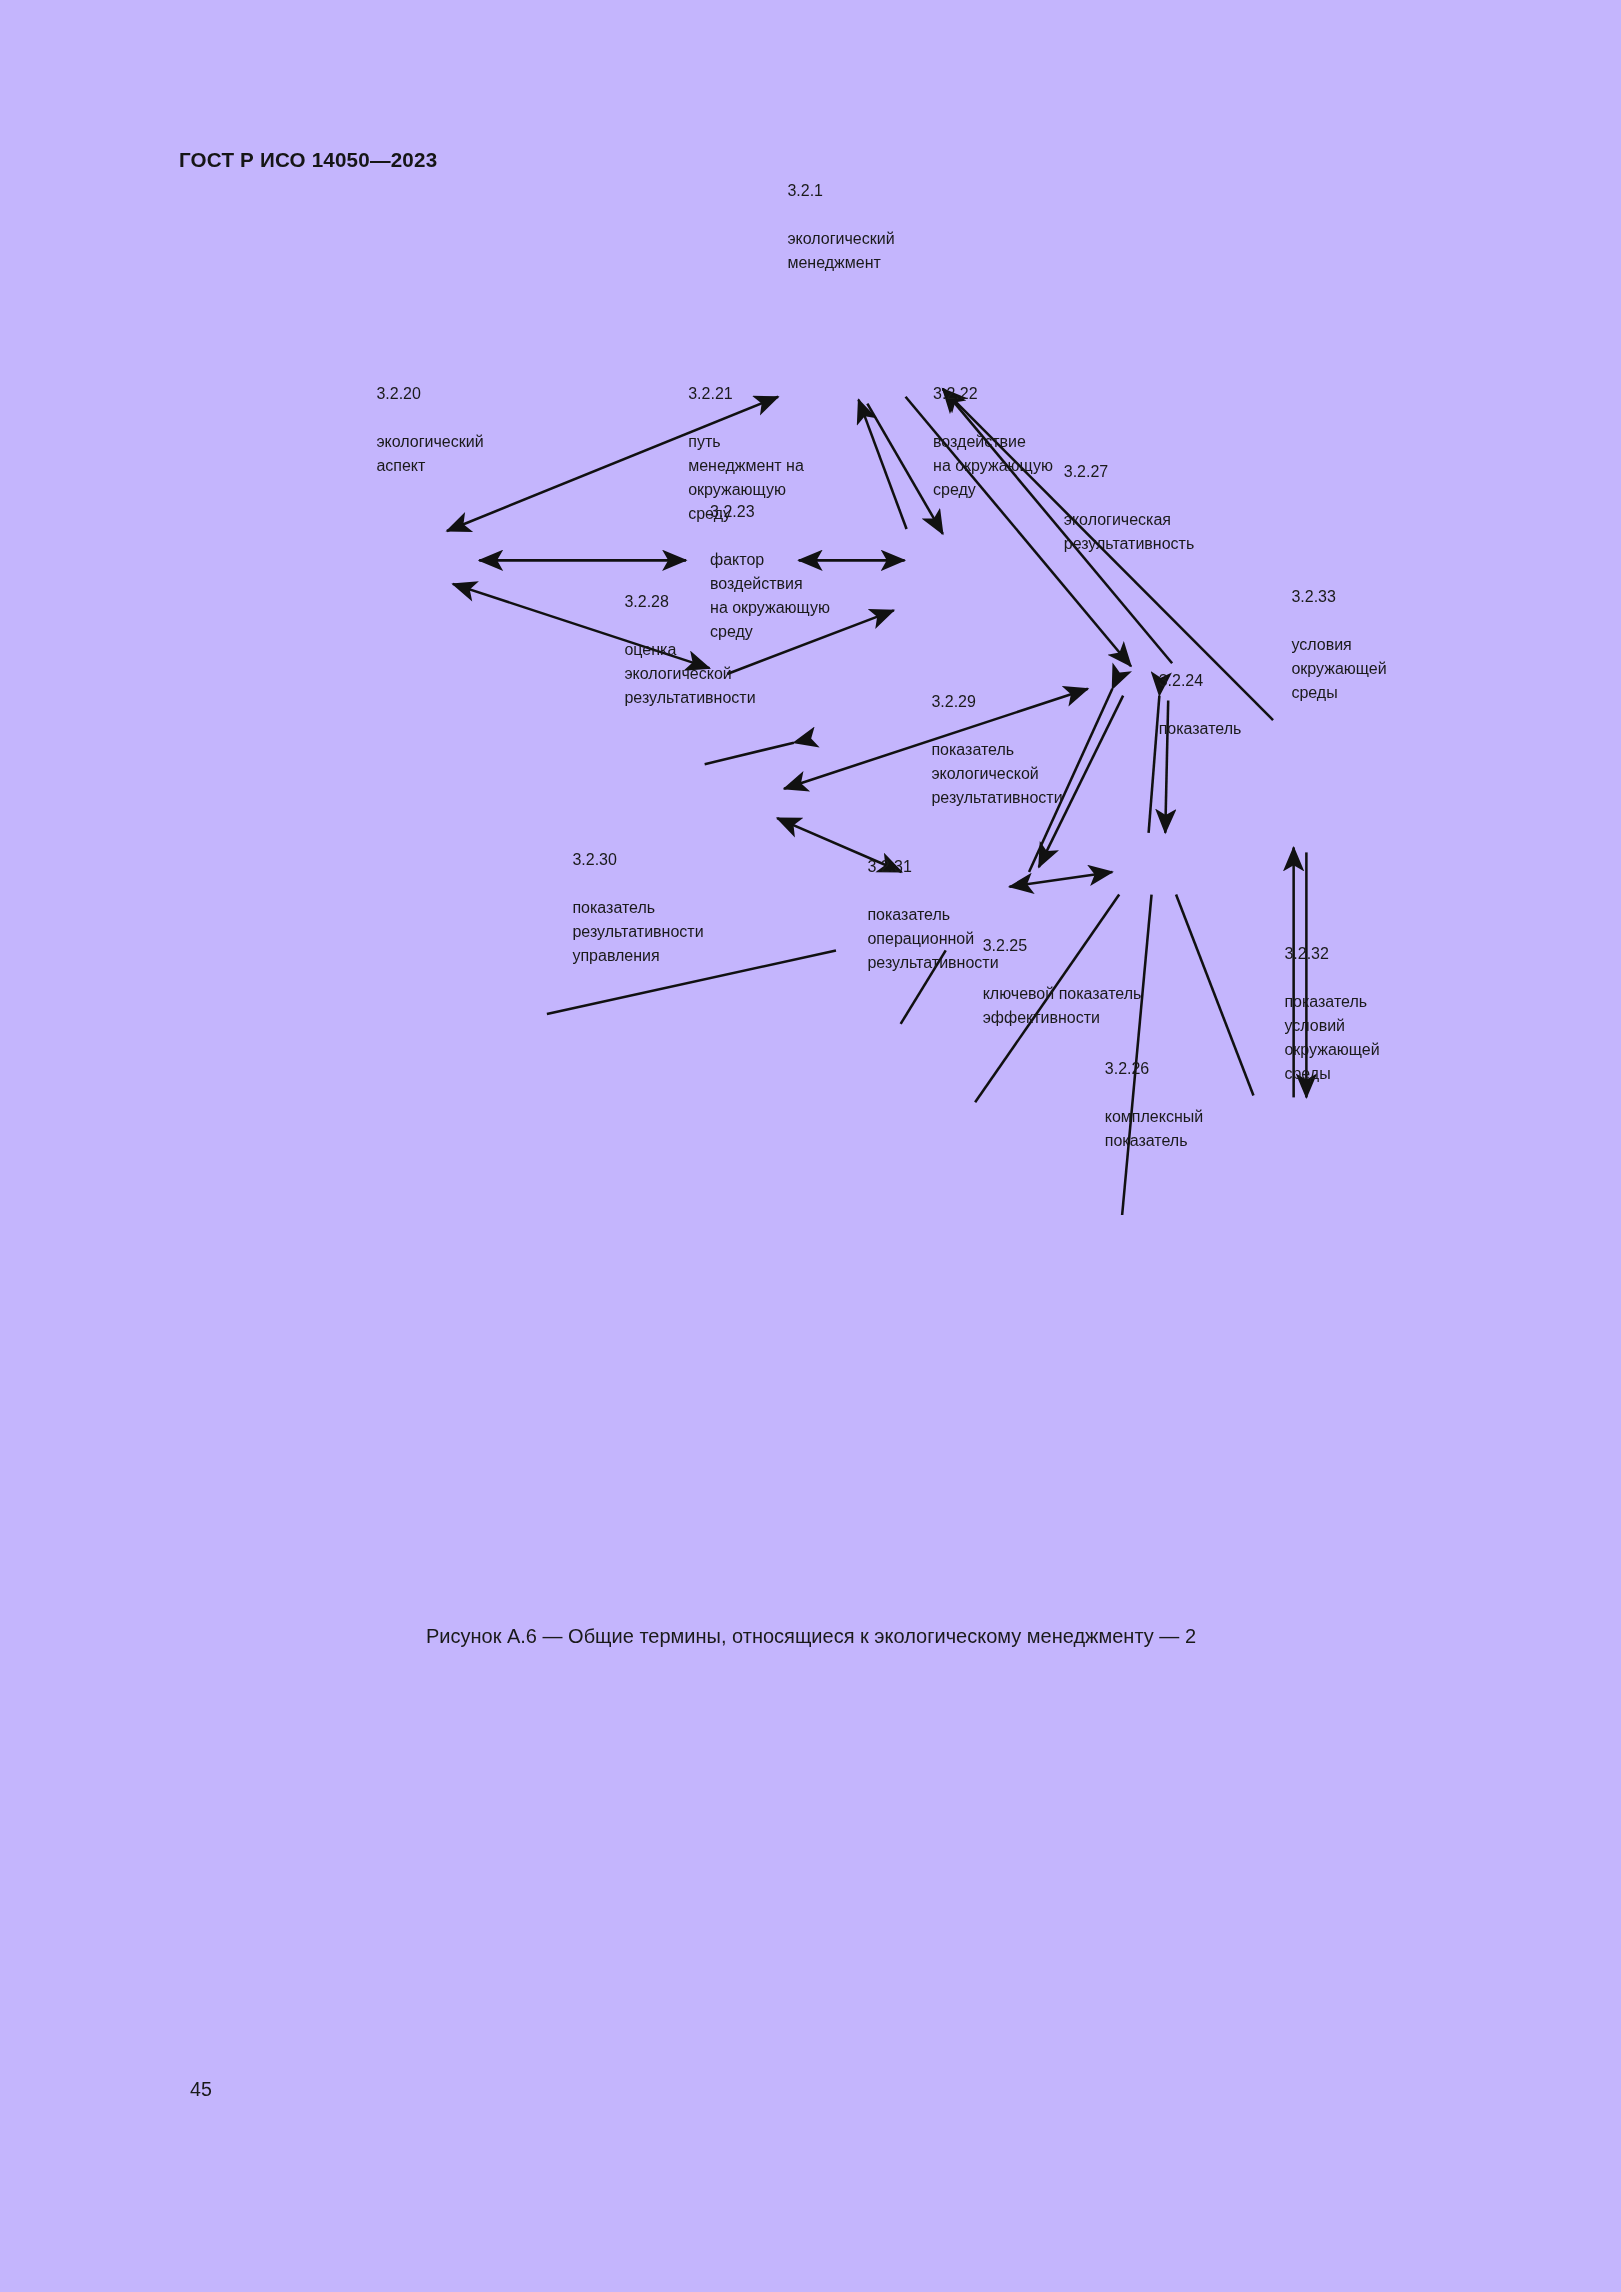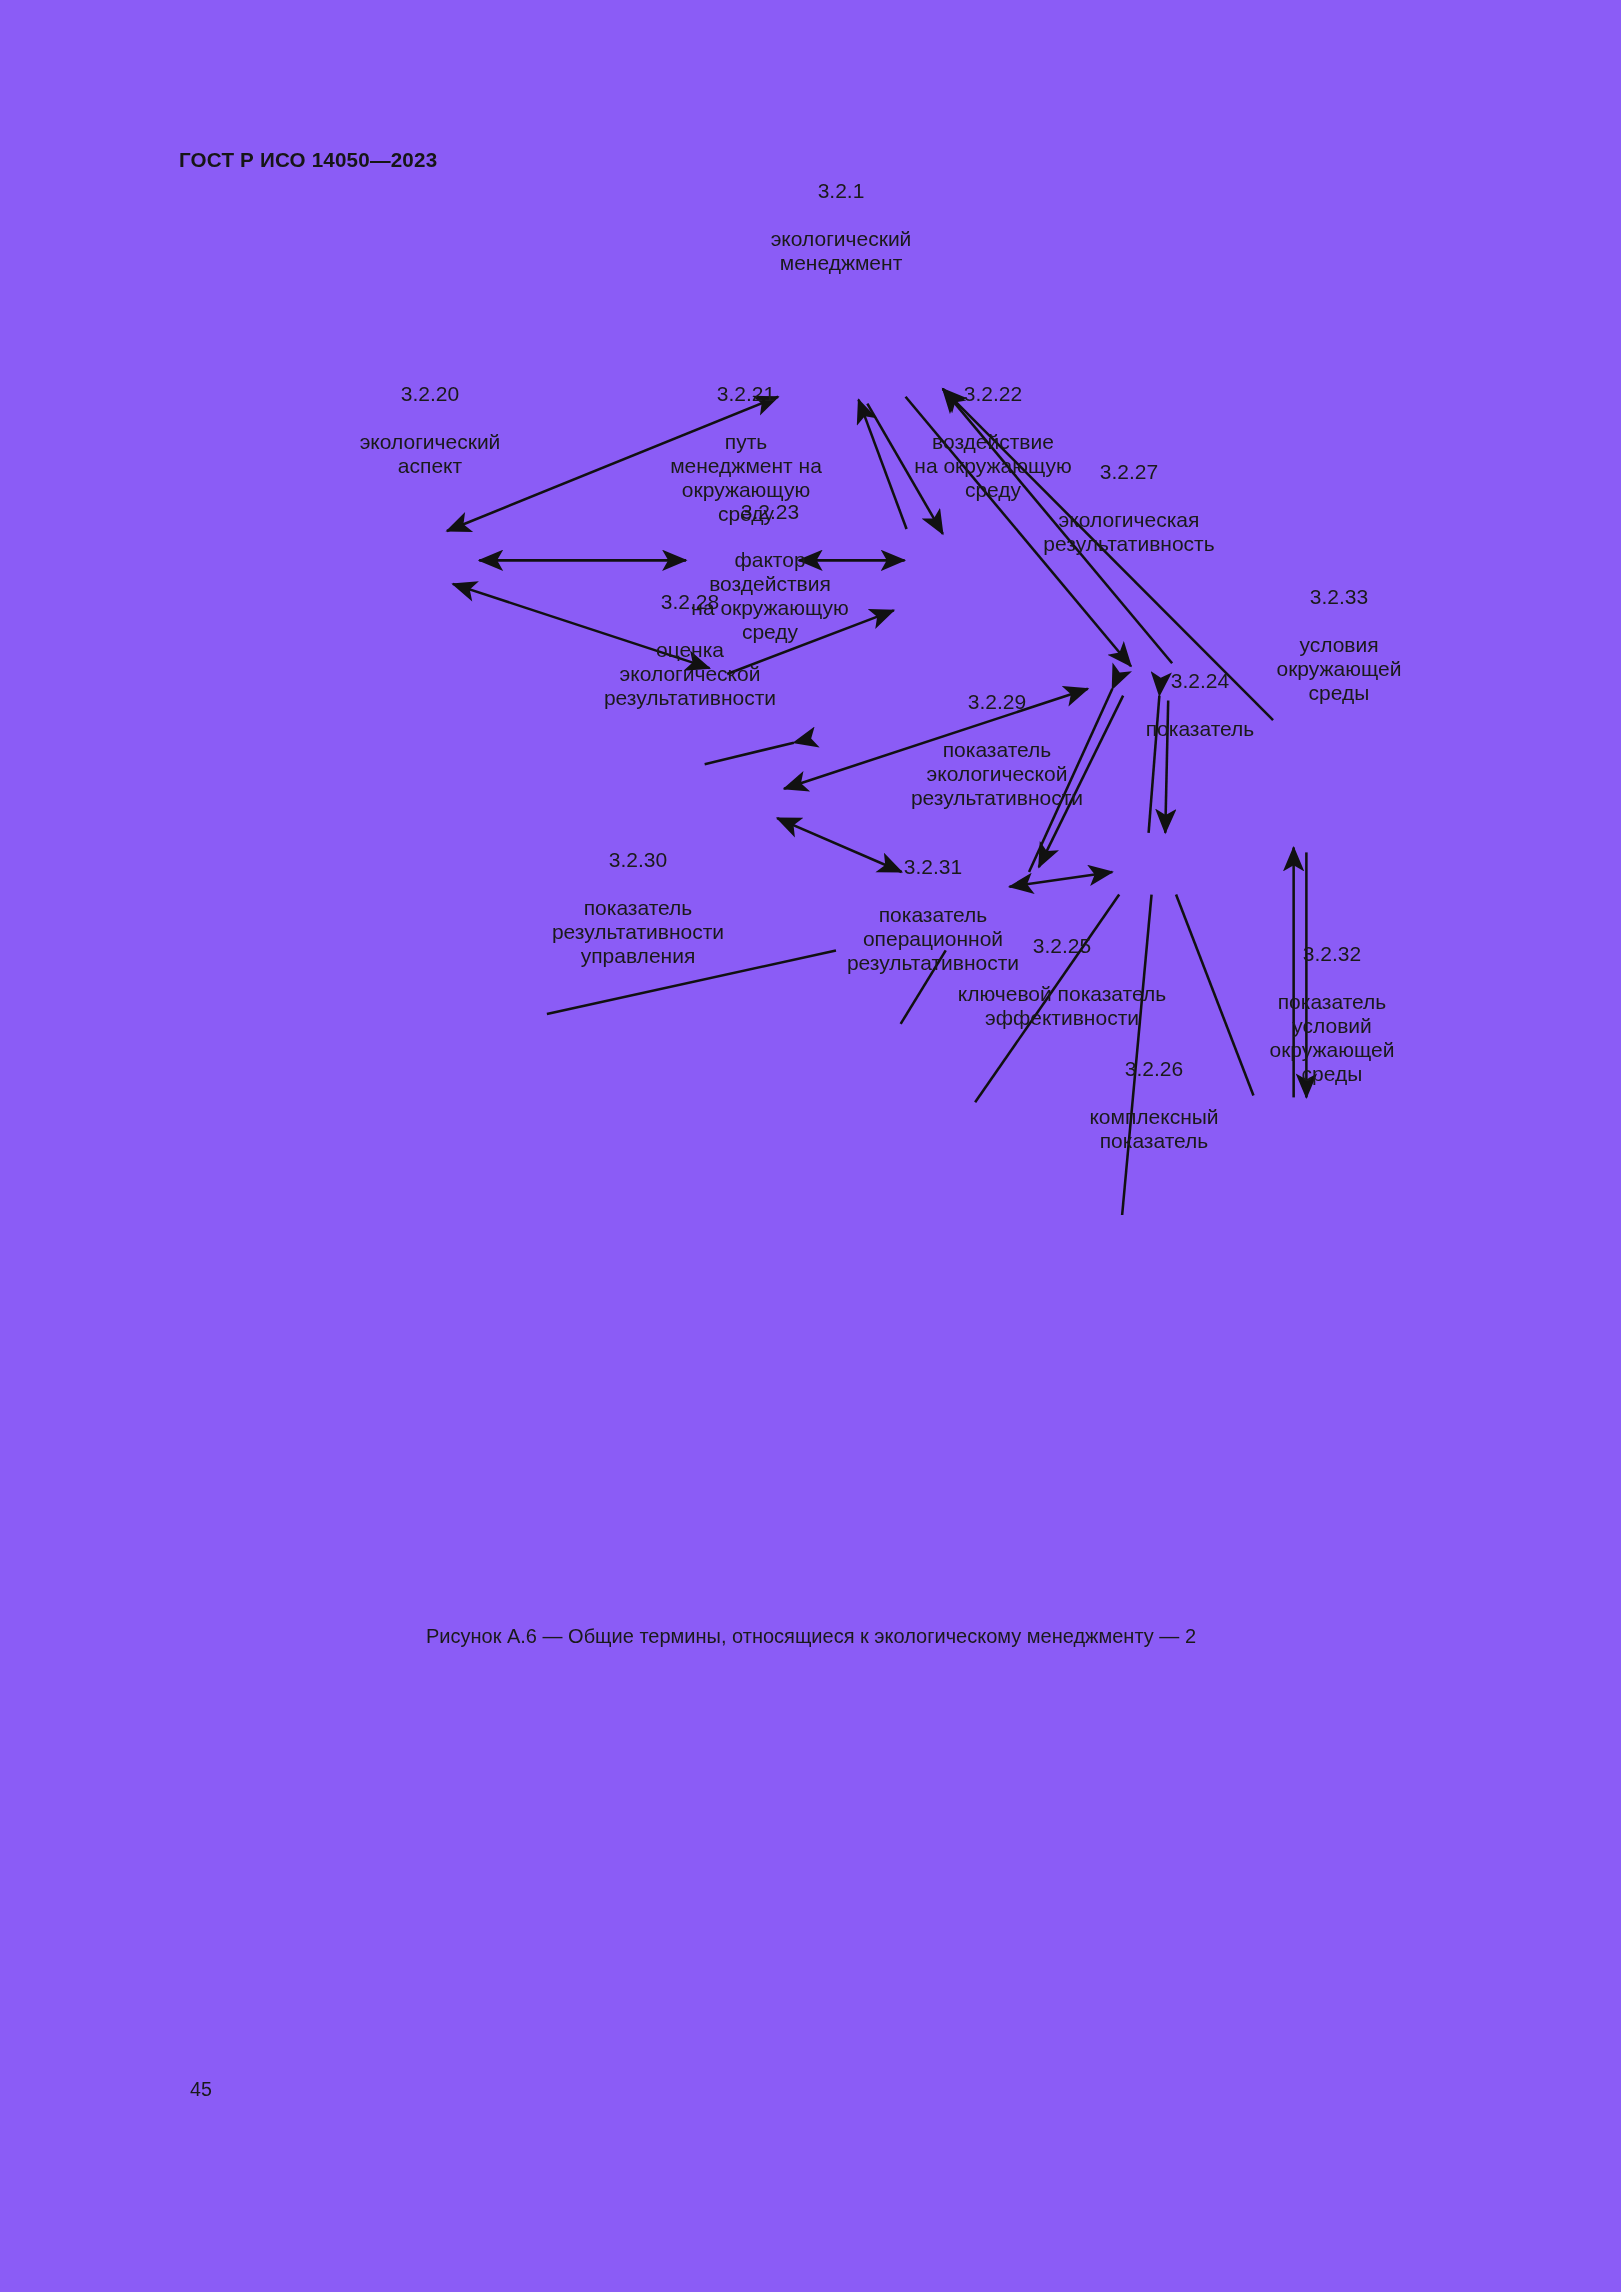--- a/index.html
+++ b/index.html
@@ -11,21 +11,21 @@
     width: 1621px;
     height: 2293px;
     position: relative;
     font-family: "Liberation Sans", sans-serif;
     color: #1a1a1a;
     overflow: hidden;
   }
   .page {
     position: absolute;
     inset: 0;
-    background: #8b5cf6;
+    background: #c4b5fd;
     text-decoration: underline;
   }
   #doc-header {
     position: absolute;
     left: 179px;
     top: 148px;
     font-size: 20.6px;
     font-weight: bold;
     letter-spacing: 0.2px;
     color: #161616;
@@ -40,22 +40,22 @@
   }
   #figure-svg {
     position: absolute;
     left: 0;
     top: 0;
     width: 1621px;
     height: 1421px;
   }
   .node-label {
     position: absolute;
-    text-align: center;
-    font-size: 21px;
+    text-align: left;
+    font-size: 16px;
     line-height: 24px;
     color: #1a1a1a;
     white-space: pre-line;
     transform: translate(-50%, 0);
     pointer-events: auto;
   }
   .node-num {
     display: block;
   }
   .node-text {

